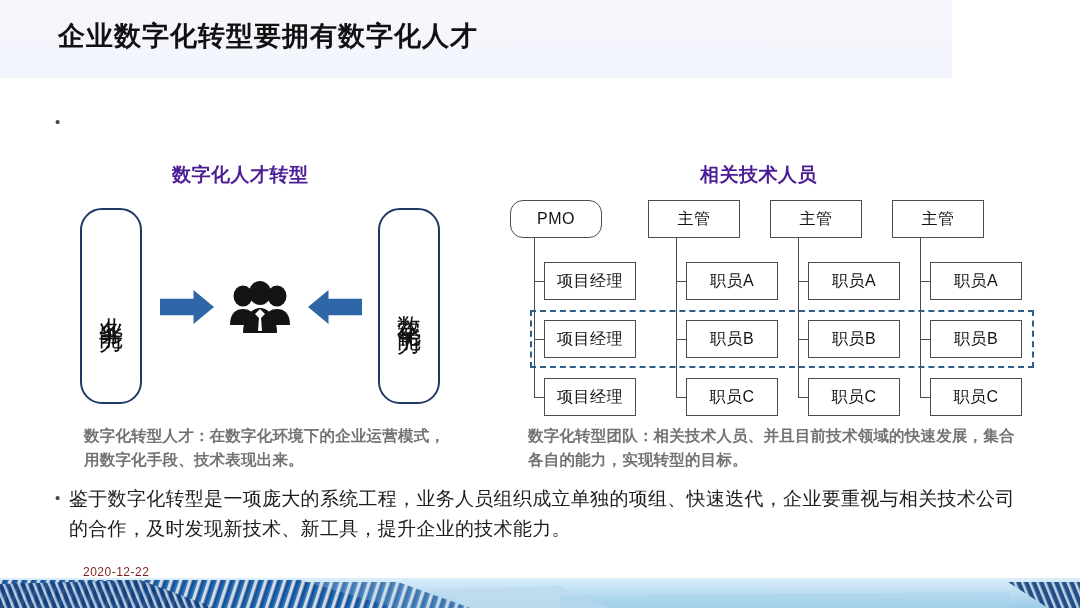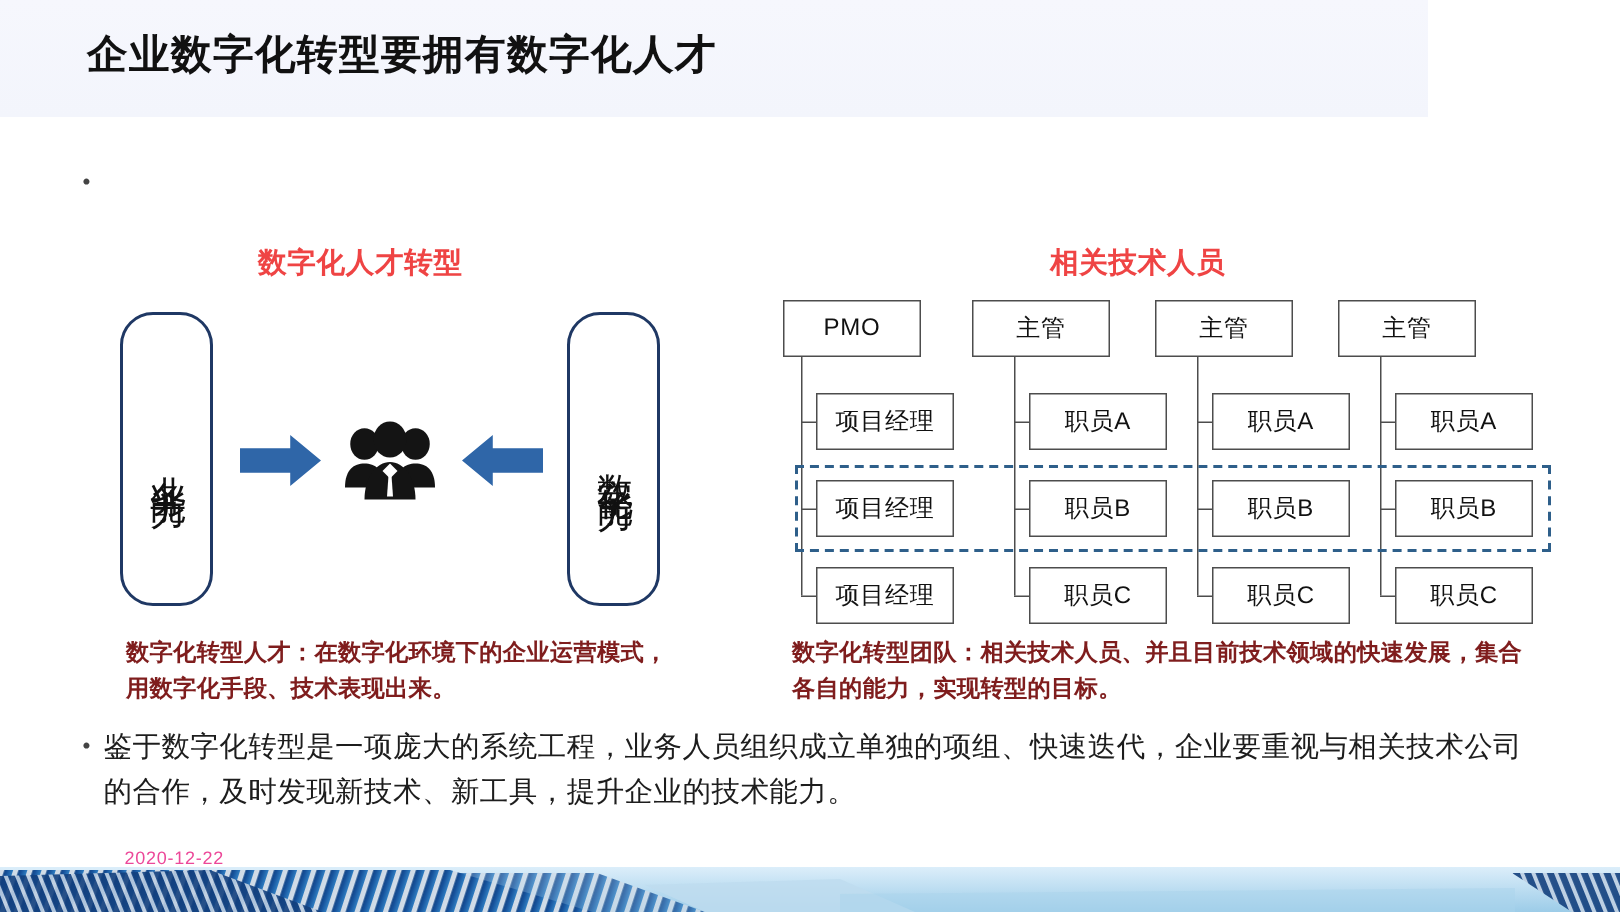--- a/index.html
+++ b/index.html
@@ -61,21 +61,21 @@
   .emph-red {
     color: #d71b20;
     font-weight: bold;
   }
 
   
   .section-heading {
     position: absolute;
     font-size: 19px;
     font-weight: bold;
-    color: #ef4444;
+    color: #4c1d95;
     letter-spacing: 0.5px;
     white-space: nowrap;
   }
   #left-heading  { left: 172px; top: 162px; }
   #right-heading { left: 700px; top: 162px; }
 
   
   #left-diagram {
     position: absolute;
     left: 80px;
@@ -129,21 +129,21 @@
     width: 64px;
     height: 58px;
   }
 
   
   .caption {
     position: absolute;
     font-size: 15.5px;
     font-weight: bold;
     line-height: 24px;
-    color: #7f1d1d;
+    color: #737373;
     letter-spacing: 0.2px;
   }
   #left-caption  { left: 84px;  top: 424px; width: 370px; }
   #right-caption { left: 528px; top: 424px; width: 500px; }
 
   
   #org-chart {
     position: absolute;
     left: 498px;
     top: 200px;
@@ -198,21 +198,21 @@
     width: 1080px;
     height: 30px;
     overflow: hidden;
     background: linear-gradient(180deg, #d8ecf7 0%, #a9d4ec 100%);
   }
   #footer-date {
     position: absolute;
     left: 83px;
     top: 565px;
     font-size: 12px;
-    color: #ec4899;
+    color: #7f1d1d;
     letter-spacing: 0.5px;
   }
 </style>
 </head>
 <body>
 
 <div id="slide-header">
   <div id="slide-title">企业数字化转型要拥有数字化人才</div>
 </div>
 
@@ -247,21 +247,21 @@
     <span class="vtext">数字化能力</span>
   </div>
 </div>
 
 <div class="caption" id="left-caption">数字化转型人才：在数字化环境下的企业运营模式，用数字化手段、技术表现出来。</div>
 
 <div class="section-heading" id="right-heading">相关技术人员</div>
 
 <div id="org-chart">
 
-<div class="org-box root" style="left: 24px; top: 0px;">
+<div class="org-box root" style="left: 12px; top: 0px; border-radius: 13px;">
       <span>PMO</span>
     </div>
     <div class="org-line-v" style="left: 36px; top: 38px; height: 159px;"></div>
     <div class="org-box child" style="left: 46px; top: 62px;">
       <span>项目经理</span>
     </div>
     <div class="org-line-h" style="left: 36px; top: 81px; width: 10px;"></div>
     <div class="org-box child" style="left: 46px; top: 120px;">
       <span>项目经理</span>
     </div>

